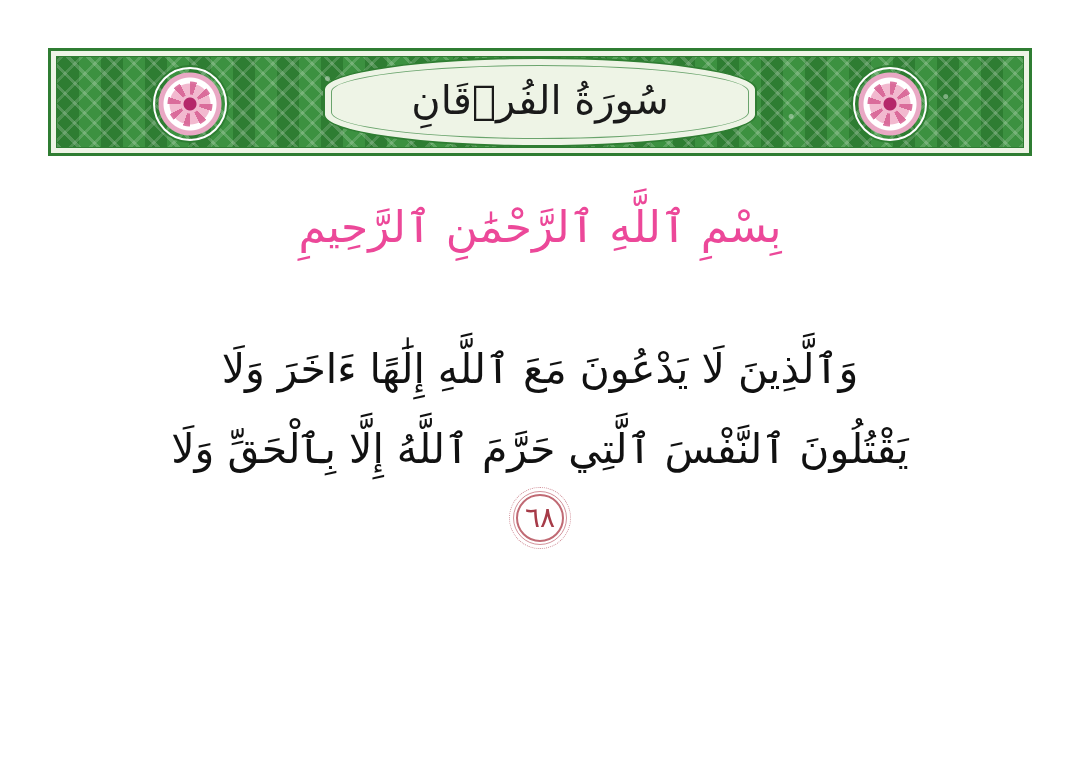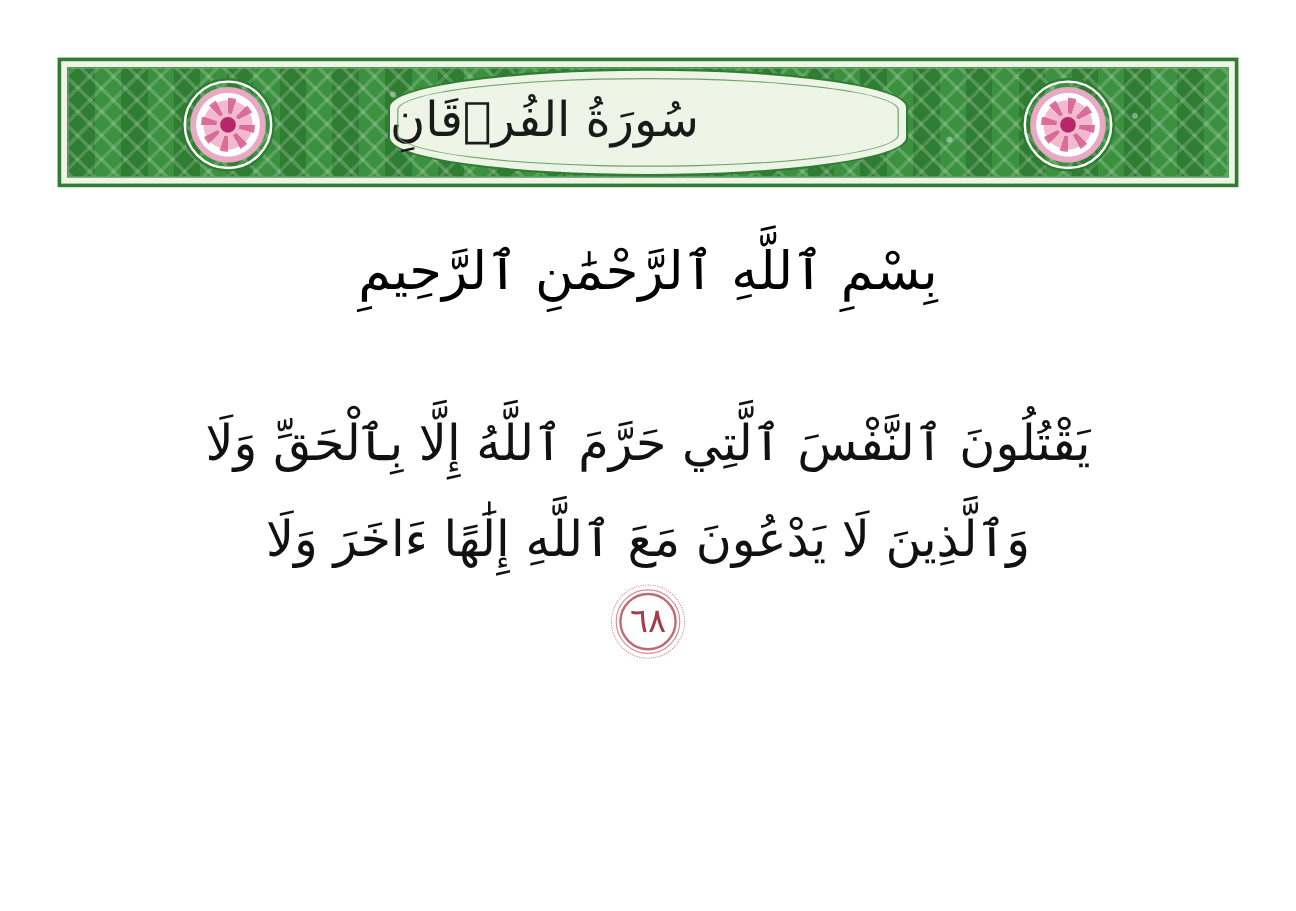--- a/index.html
+++ b/index.html
@@ -103,21 +103,21 @@
   .cartouche {
     position: relative;
     z-index: 3;
     width: 430px;
     height: 86px;
     background: #eef4e6;
     border: 2px solid #2f7d32;
     border-radius: 50% / 36%;
     display: flex;
     align-items: center;
-    justify-content: flex-start;
+    justify-content: center;
   }
   .cartouche::after {
     content: "";
     position: absolute;
     left: 6px; top: 6px; right: 6px; bottom: 6px;
     border: 1px solid #6aa46d;
     border-radius: 50% / 36%;
     pointer-events: none;
   }
   .surah-title {
@@ -131,21 +131,21 @@
   }
 
   
   .basmala {
     position: absolute;
     left: 0;
     top: 205px;
     width: 1080px;
     text-align: center;
     font-size: 44px;
-    color: #000000;
+    color: #ec4899;
     direction: rtl;
     line-height: 1;
   }
 
   
   .ayah-block {
     position: absolute;
     left: 60px;
     top: 330px;
     width: 960px;
@@ -222,22 +222,22 @@
       </div>
       <div class="cartouche">
         <div class="surah-title">سُورَةُ الفُرۡقَانِ</div>
       </div>
     </div>
   </div>
 
   <div class="basmala">بِسْمِ ٱللَّهِ ٱلرَّحْمَٰنِ ٱلرَّحِيمِ</div>
 
   <div class="ayah-block">
+    <div class="ayah-line">وَٱلَّذِينَ لَا يَدْعُونَ مَعَ ٱللَّهِ إِلَٰهًا ءَاخَرَ وَلَا</div>
     <div class="ayah-line">يَقْتُلُونَ ٱلنَّفْسَ ٱلَّتِي حَرَّمَ ٱللَّهُ إِلَّا بِٱلْحَقِّ وَلَا</div>
-    <div class="ayah-line">وَٱلَّذِينَ لَا يَدْعُونَ مَعَ ٱللَّهِ إِلَٰهًا ءَاخَرَ وَلَا</div>
     <div class="ayah-line last">
       <span class="ayah-marker">
         <span class="ring"></span>
         <span class="num">٦٨</span>
       </span>
     </div>
   </div>
 
 </div>
 

